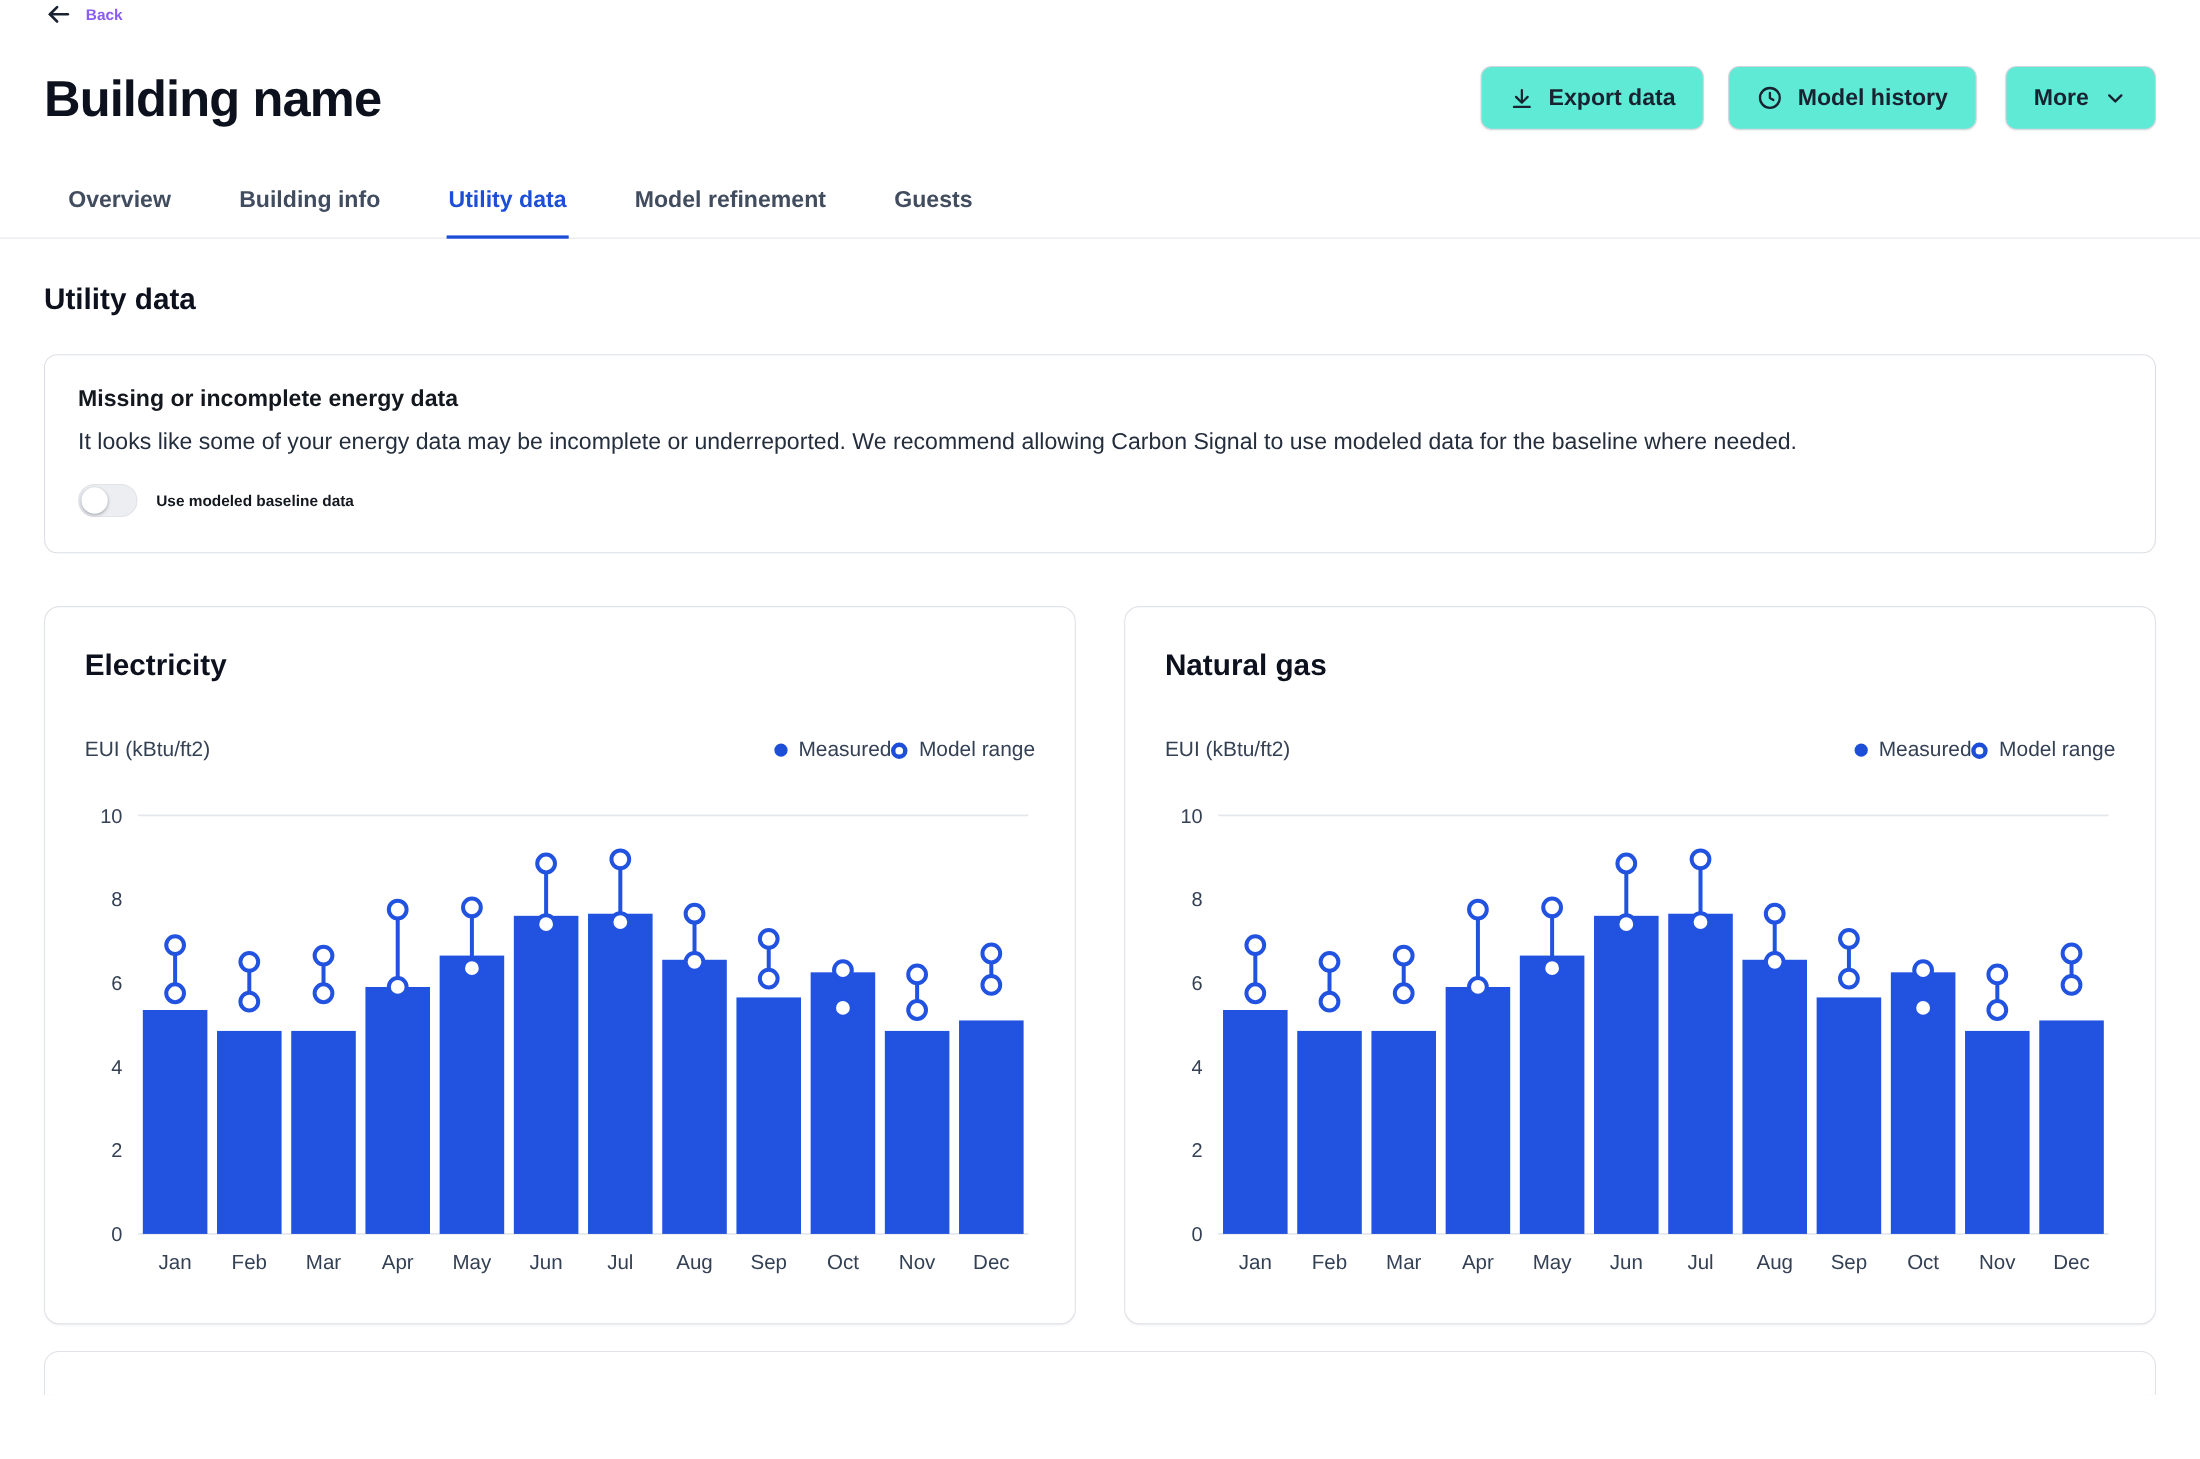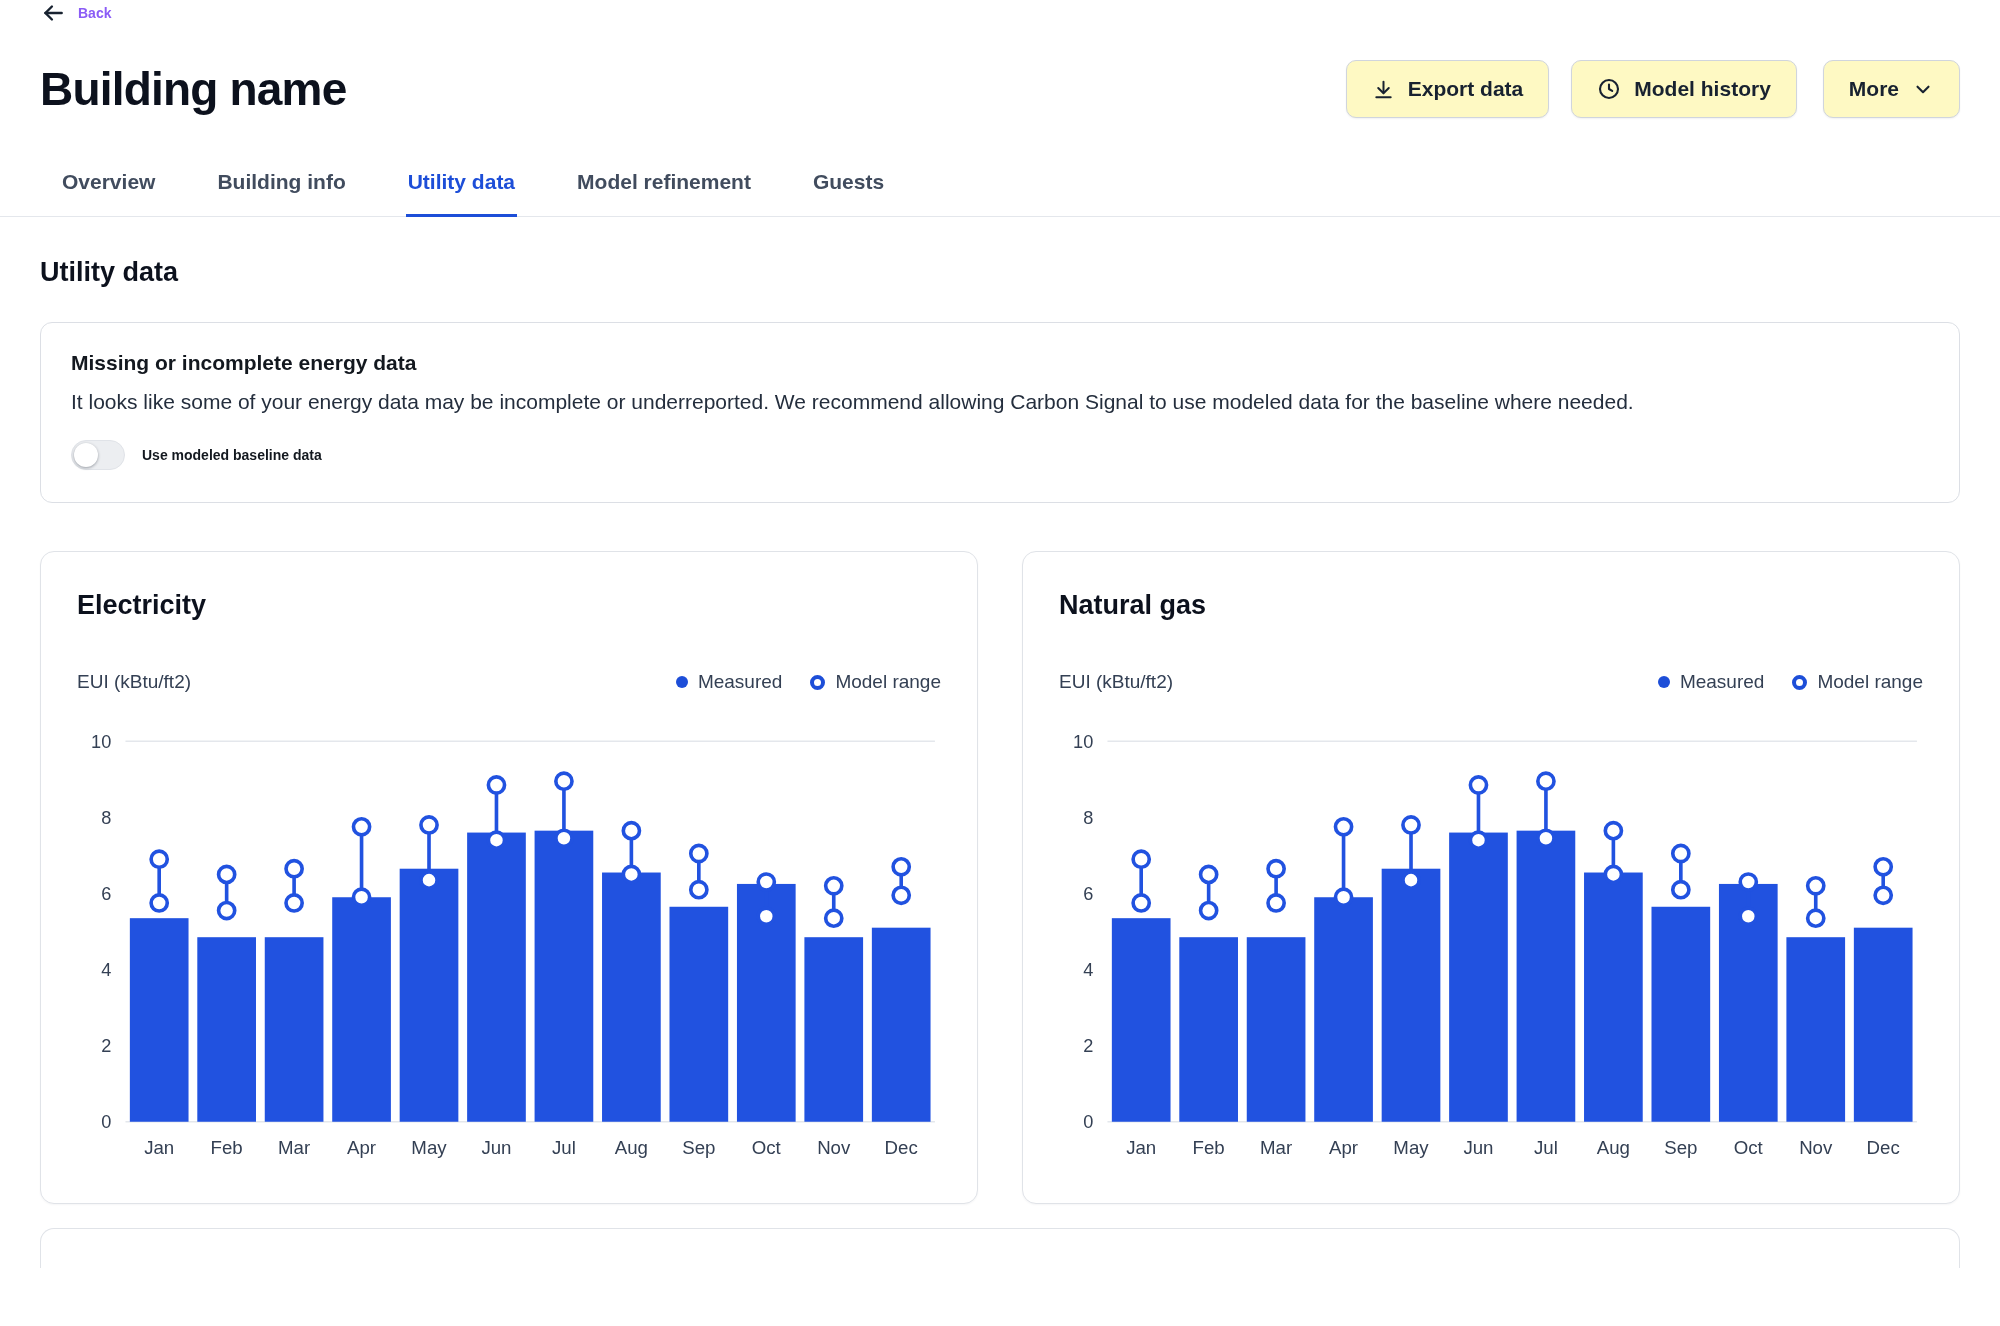--- a/index.html
+++ b/index.html
@@ -19,21 +19,21 @@
   }
   .back-row svg { display:block; }
 
   
   .header-row { display:flex; justify-content:space-between; align-items:center; margin-top:34px; }
   h1 { margin:0; font-size:46px; font-weight:700; letter-spacing:-0.8px; color:#0c111d; }
   .actions { display:flex; align-items:center; gap:22px; }
   .btn {
     display:flex; align-items:center; gap:13px;
     height:58px; padding:0 25px;
-    background:#fef9c3; border:1px solid #d0d5dd; border-radius:10px;
+    background:#5eead4; border:1px solid #d0d5dd; border-radius:10px;
     font-family:inherit; font-size:21px; font-weight:700; color:#182230;
     box-shadow:0 1px 2px rgba(16,24,40,.06); cursor:pointer;
   }
   .btn .icon { display:flex; align-items:center; }
   .btn svg { display:block; }
 
   
   .tabs {
     display:flex; gap:38px; margin-top:44px;
     border-bottom:1px solid #e4e7ec;
@@ -74,21 +74,21 @@
     flex:1; background:#fff;
     border:1px solid #e0e3e8; border-radius:14px;
     padding:38px 36px 36px;
     box-shadow:0 1px 2px rgba(16,24,40,.04);
   }
   .chart-title { font-size:27px; font-weight:700; color:#0c111d; }
   .chart-meta {
     display:flex; justify-content:space-between; align-items:center;
     margin-top:50px; font-size:19px; color:#344054;
   }
-  .legend { display:flex; align-items:center; gap:28px; }
+  .legend { display:flex; align-items:center; }
   .legend-item { display:flex; align-items:center; gap:10px; }
   .dot { width:12px; height:12px; border-radius:50%; background:var(--accent); flex:none; }
   .ring {
     width:15px; height:15px; border-radius:50%;
     border:4px solid var(--accent); background:#fff; flex:none;
   }
   .chart-svg { display:block; width:100%; margin-top:22px; }
   .chart-svg text { font-family:"Liberation Sans", sans-serif; }
 
   

